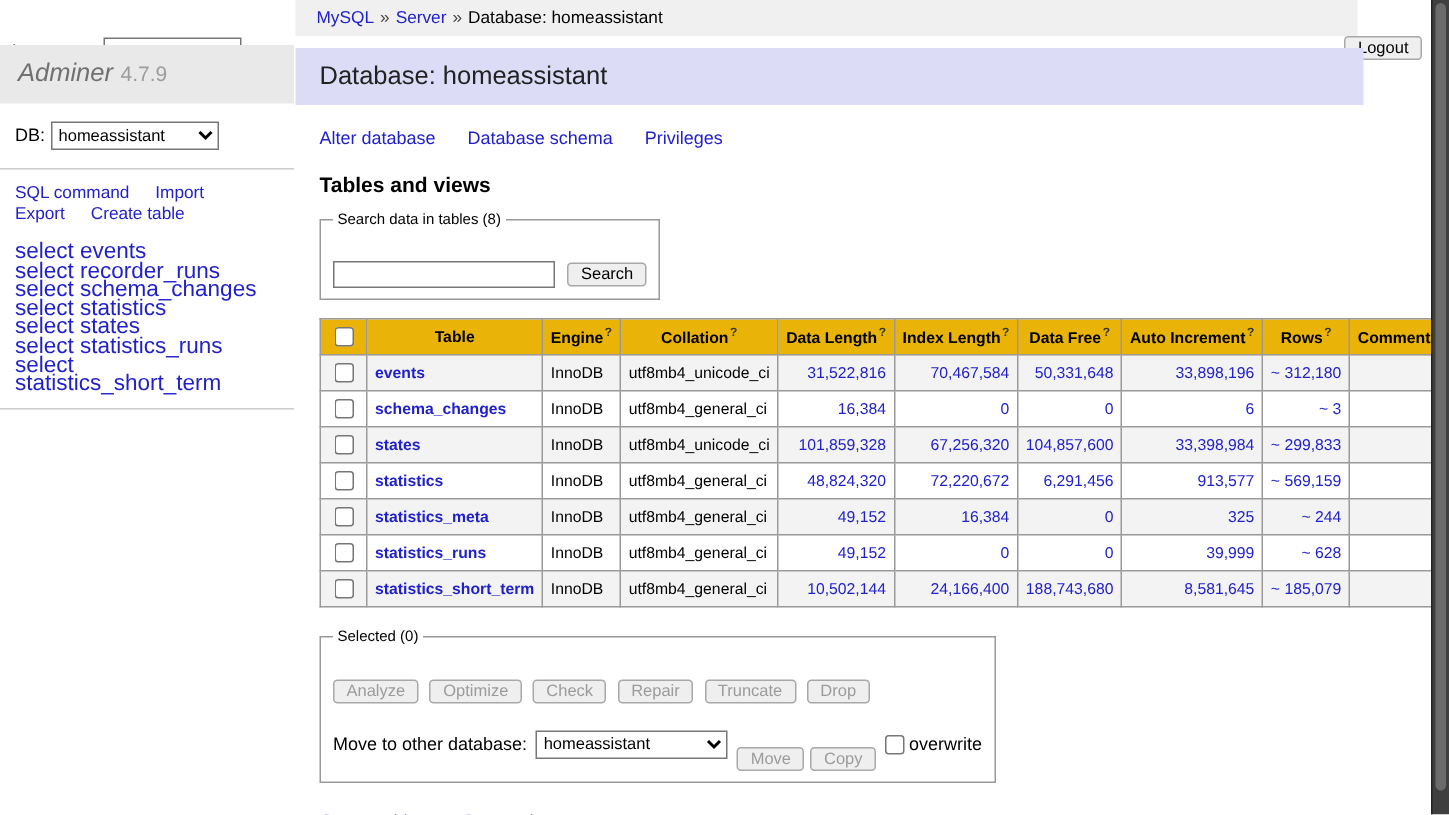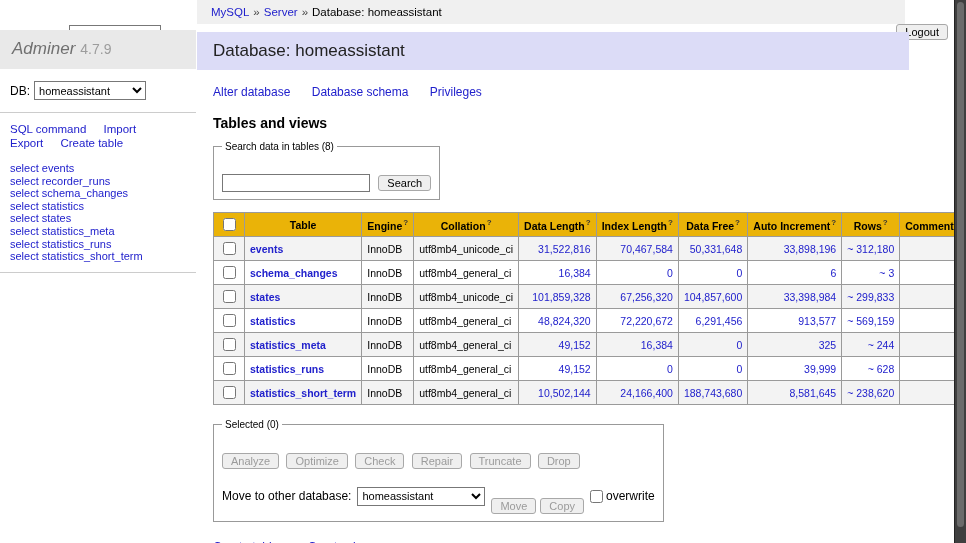--- a/index.html
+++ b/index.html
@@ -29,21 +29,21 @@
   .menu { position:absolute; left:0; top:30px; width:196px; }
   .logo { background:#e9e9e9; padding:9px 12px 10px; }
   .app-name { font-size:17px; font-style:italic; color:#707070; }
   .app-version { font-size:14px; color:#9c9c9c; margin-left:5px; }
   .db-row { padding:12px 10px 9px; }
   .db-row label { margin-right:4px; }
   .db-row select { width:112px; }
   .menu-links { padding:7px 10px 4px; font-size:11.5px; }
   .menu-links .row { margin-bottom:2px; }
   .menu-links a { margin-right:14px; }
-  .tables-list { padding:7px 10px 6px; font-size:11px; }
+  .tables-list { padding:7px 10px 6px; font-size:15px; }
   .tables-list a { display:block; line-height:12.6px; }
 
   
   .breadcrumb { position:absolute; left:197px; top:0; width:708px; height:24px; background:#f0f0f0;
                 line-height:24px; padding-left:14px; font-size:11.5px; }
   .breadcrumb .sep { color:#444; margin:0 4px; }
   .content { position:absolute; left:197px; top:24px; width:712px; }
   .db-title { margin:8px 0 0; background:#dcdcf7; font-size:17px; font-weight:normal; color:#222; padding:9px 0 9px 16px; }
   .content-inner { padding-left:16px; }
   .nav-links { margin-top:15px; }
@@ -114,21 +114,20 @@
       <a>Export</a>
       <a>Create table</a>
     </div>
   </div>
   <div class="tables-list">
     <a>select events</a>
     <a>select recorder_runs</a>
     <a>select schema_changes</a>
     <a>select statistics</a>
     <a>select states</a>
-    <a>select statistics_meta</a>
     <a>select statistics_runs</a>
     <a>select statistics_short_term</a>
   </div>
   <hr>
 </div>
 
 <div class="content">
   <h2 class="db-title">Database: homeassistant</h2>
   <div class="content-inner">
     <div class="nav-links">
@@ -235,21 +234,21 @@
         </tr>
         <tr>
           <td class="chk"><input type="checkbox" style=""></td>
           <td><a class="tbl">statistics_short_term</a></td>
           <td>InnoDB</td>
           <td>utf8mb4_general_ci</td>
           <td class="num"><a>10,502,144</a></td>
           <td class="num"><a>24,166,400</a></td>
           <td class="num"><a>188,743,680</a></td>
           <td class="num"><a>8,581,645</a></td>
-          <td class="num"><a>~ 238,620</a></td>
+          <td class="num"><a>~ 185,079</a></td>
           <td></td>
         </tr>
       </tbody>
     </table>
 
     <fieldset class="selected-set">
       <legend>Selected (0)</legend>
       <div class="sel-buttons">
         <button disabled="">Analyze</button>
         <button disabled="">Optimize</button>

